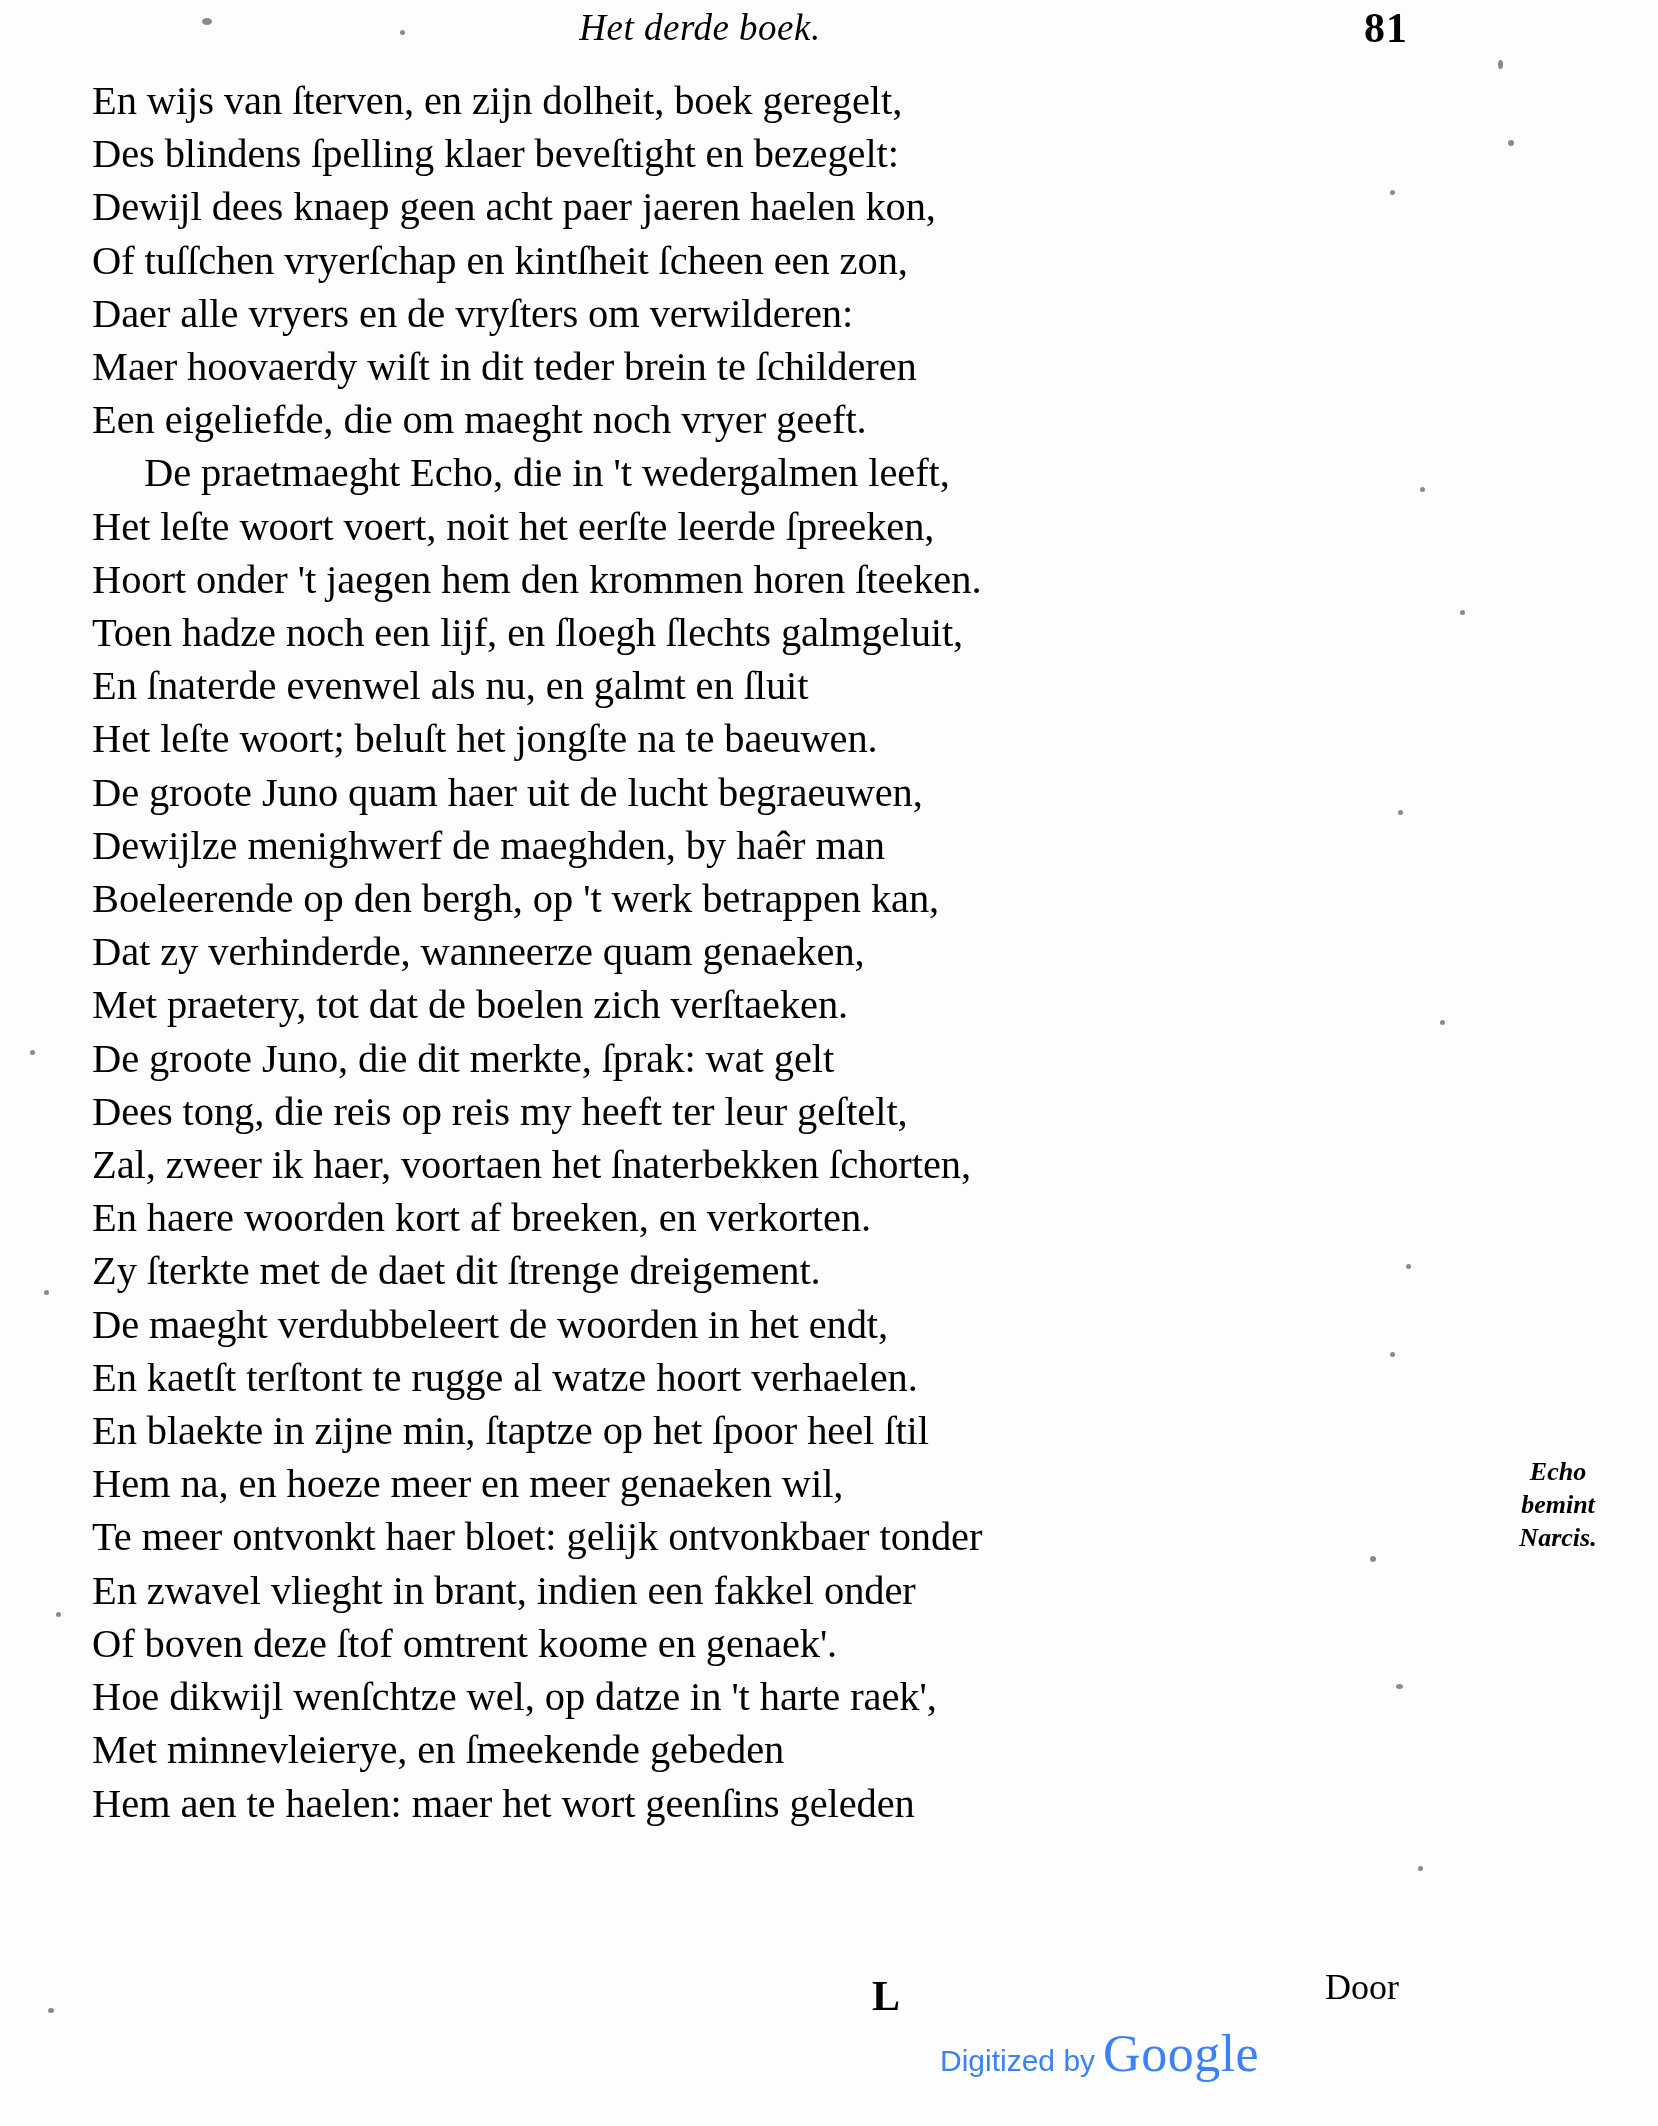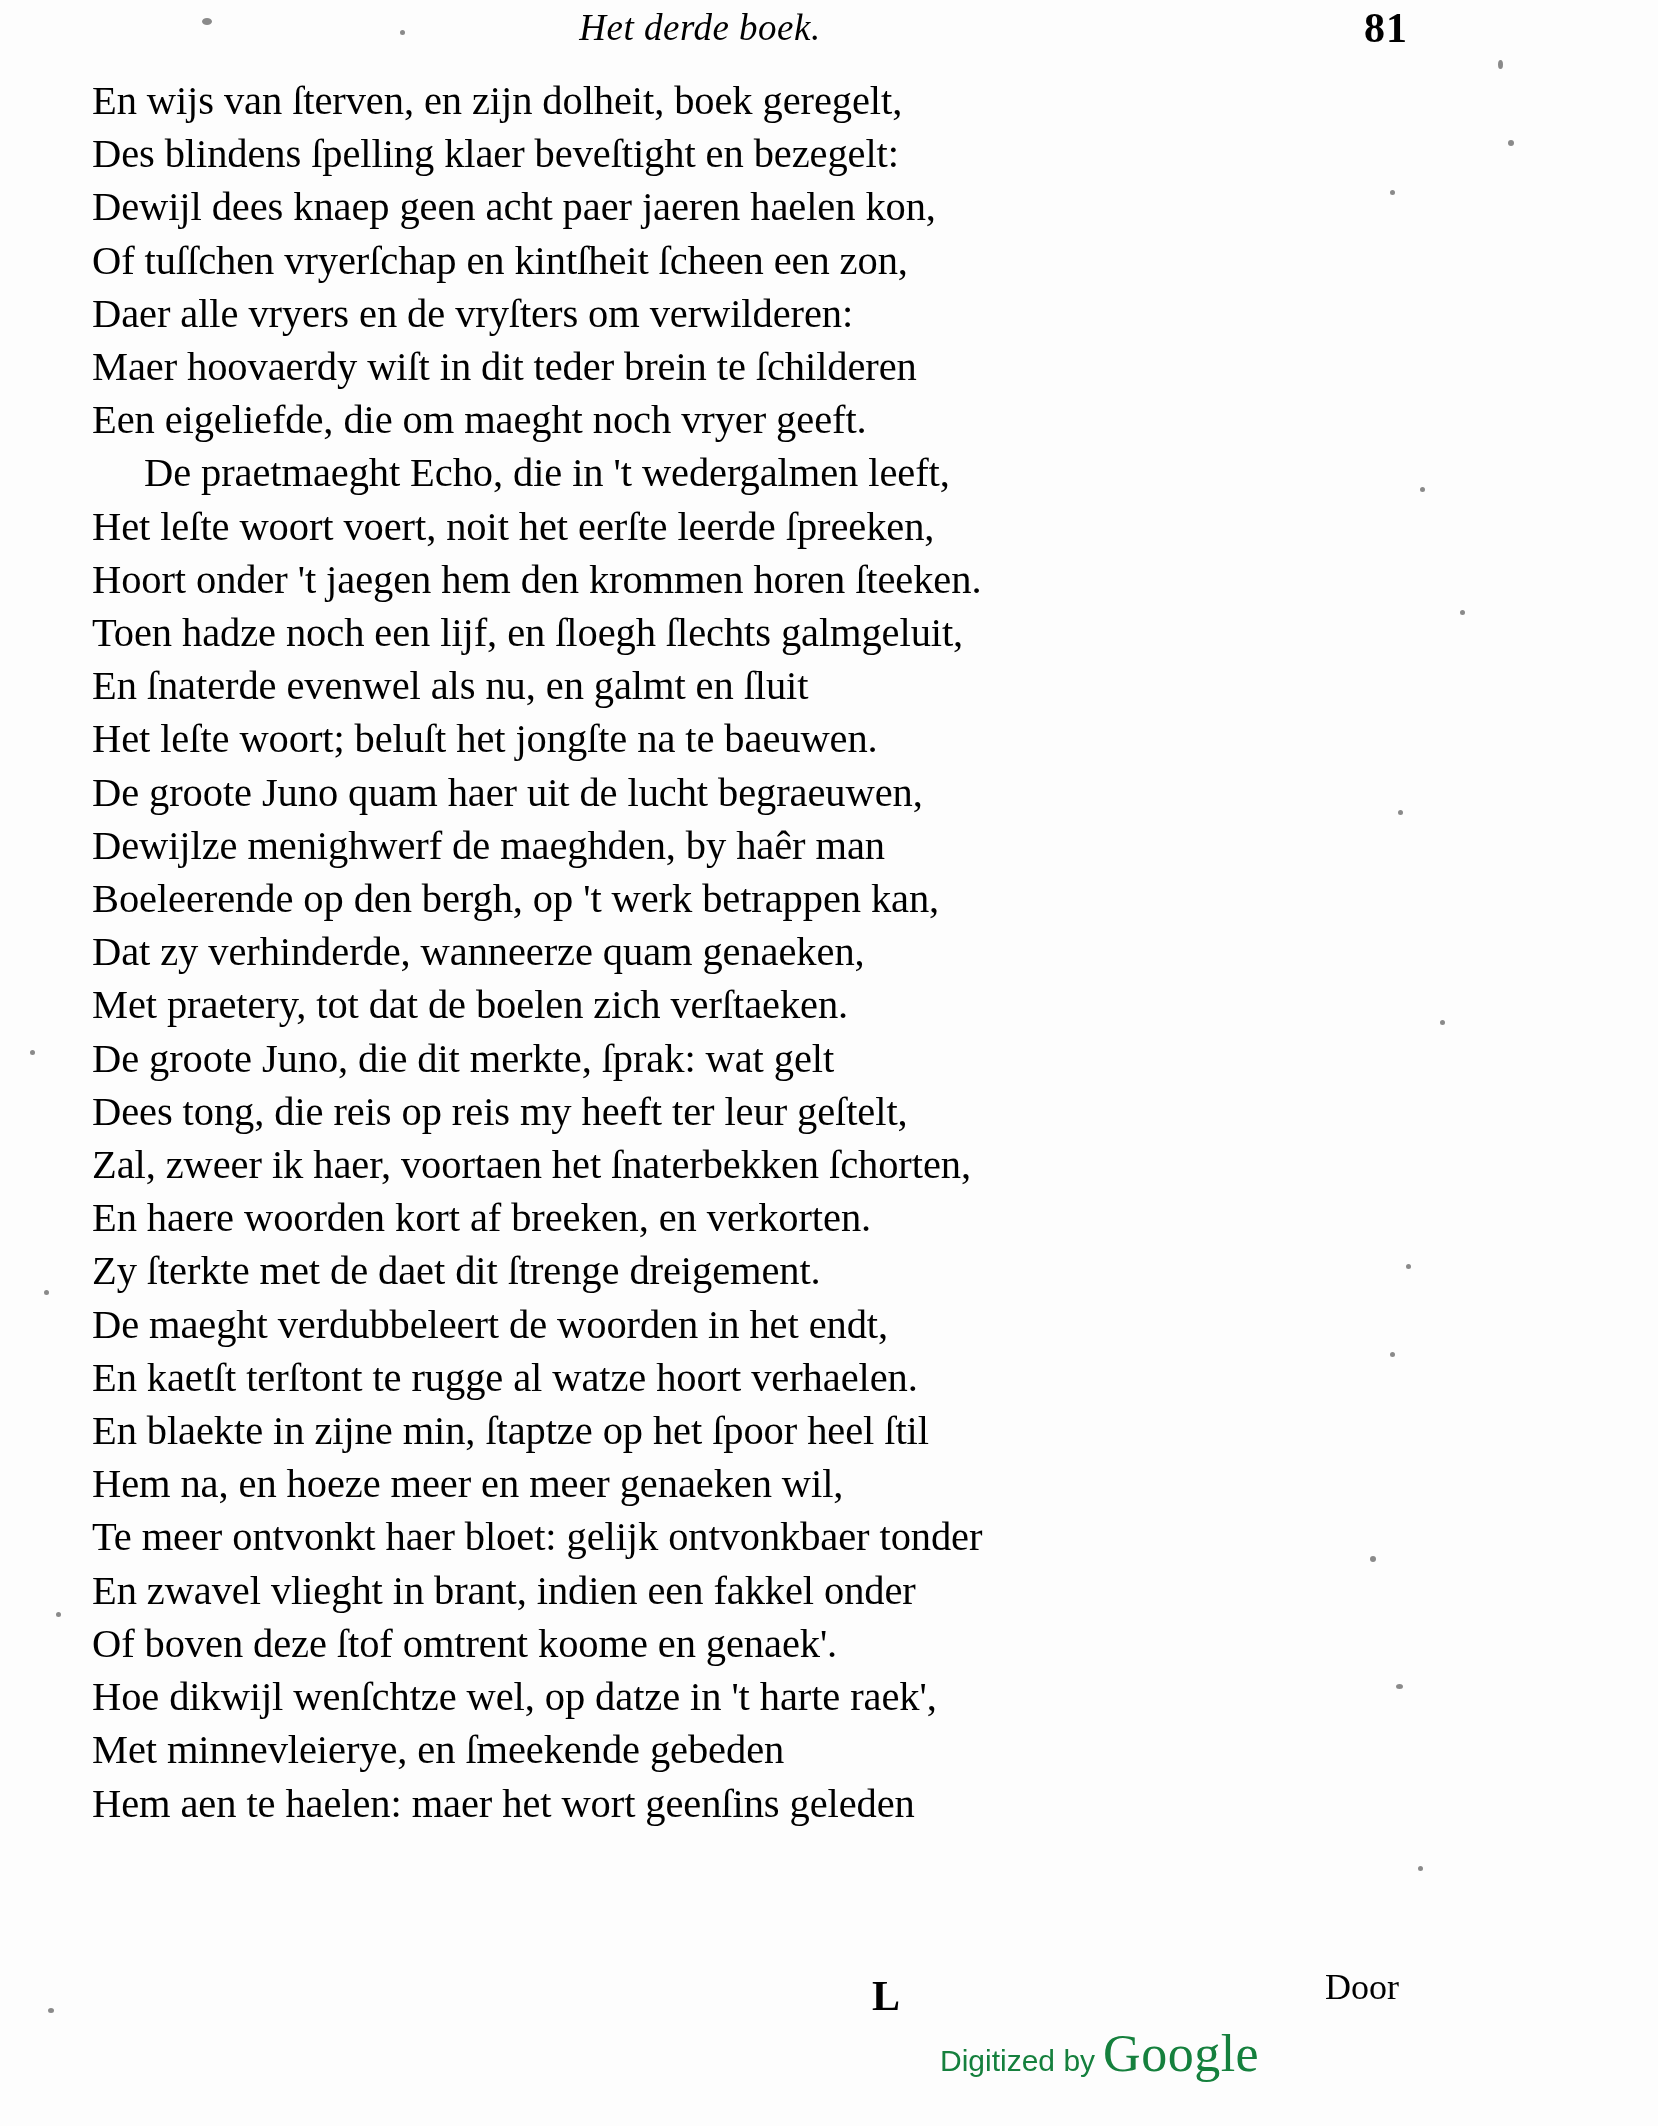--- a/index.html
+++ b/index.html
@@ -102,21 +102,21 @@
     top: 1966px;
     font-size: 36px;
     font-weight: 500;
   }
   .watermark {
     position: absolute;
     left: 940px;
     top: 2024px;
     width: 420px;
     height: 80px;
-    color: #15803d;
+    color: #3b82f6;
     white-space: nowrap;
   }
   .watermark .wm-lead {
     font-family: "Liberation Sans", "DejaVu Sans", sans-serif;
     font-size: 30px;
     vertical-align: baseline;
   }
   .watermark .wm-brand {
     font-family: "Liberation Serif", "DejaVu Serif", serif;
     font-size: 52px;
@@ -172,20 +172,25 @@
       <div class="vline">En blaekte in zijne min, ſtaptze op het ſpoor heel ſtil</div>
       <div class="vline">Hem na, en hoeze meer en meer genaeken wil,</div>
       <div class="vline">Te meer ontvonkt haer bloet: gelijk ontvonkbaer tonder</div>
       <div class="vline">En zwavel vlieght in brant, indien een fakkel onder</div>
       <div class="vline">Of boven deze ſtof omtrent koome en genaek'.</div>
       <div class="vline">Hoe dikwijl wenſchtze wel, op datze in 't harte raek',</div>
       <div class="vline">Met minnevleierye, en ſmeekende gebeden</div>
       <div class="vline">Hem aen te haelen: maer het wort geenſins geleden</div>
     </div>
 
+  <div class="margin-note">
+    <div>Echo</div>
+    <div>bemint</div>
+    <div>Narcis.</div>
+  </div>
 
   <div class="signature">L</div>
   <div class="catchword">Door</div>
   <div class="watermark">
     <span class="wm-lead">Digitized by</span><span class="wm-brand">Google</span>
   </div>
 
   <div class="speck" style="left:202px;top:18px;width:10px;height:7px;"></div>
   <div class="speck" style="left:400px;top:30px;width:5px;height:5px;"></div>
   <div class="speck" style="left:1498px;top:60px;width:5px;height:9px;"></div>

